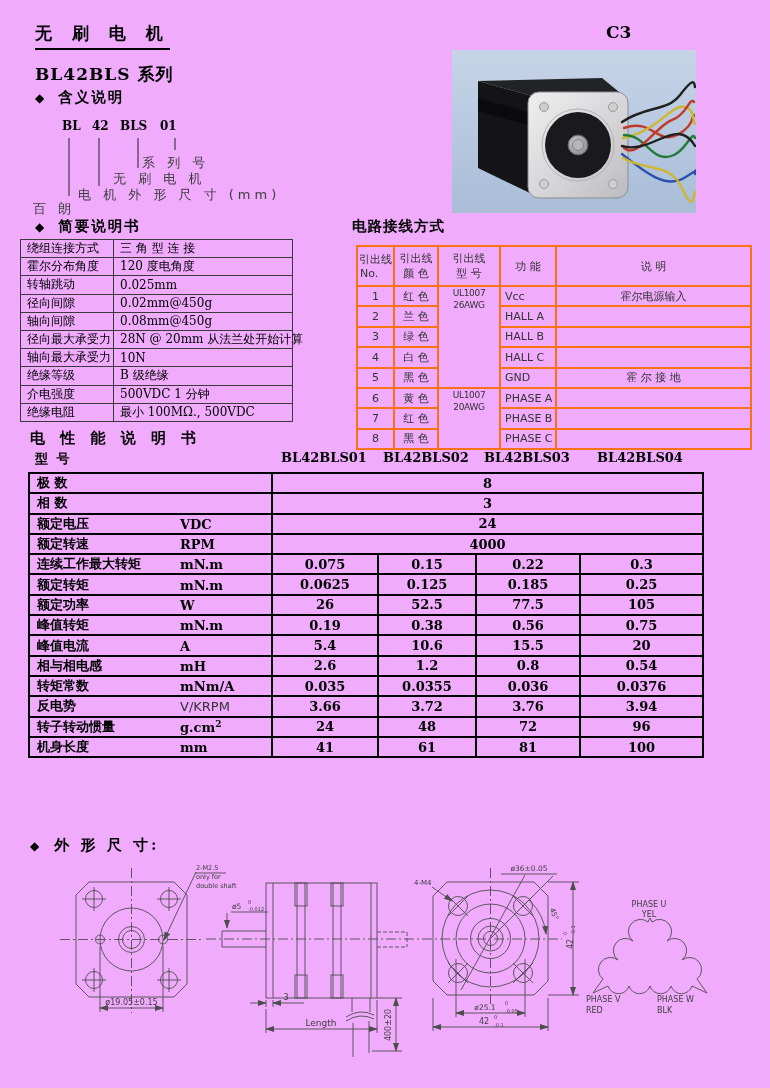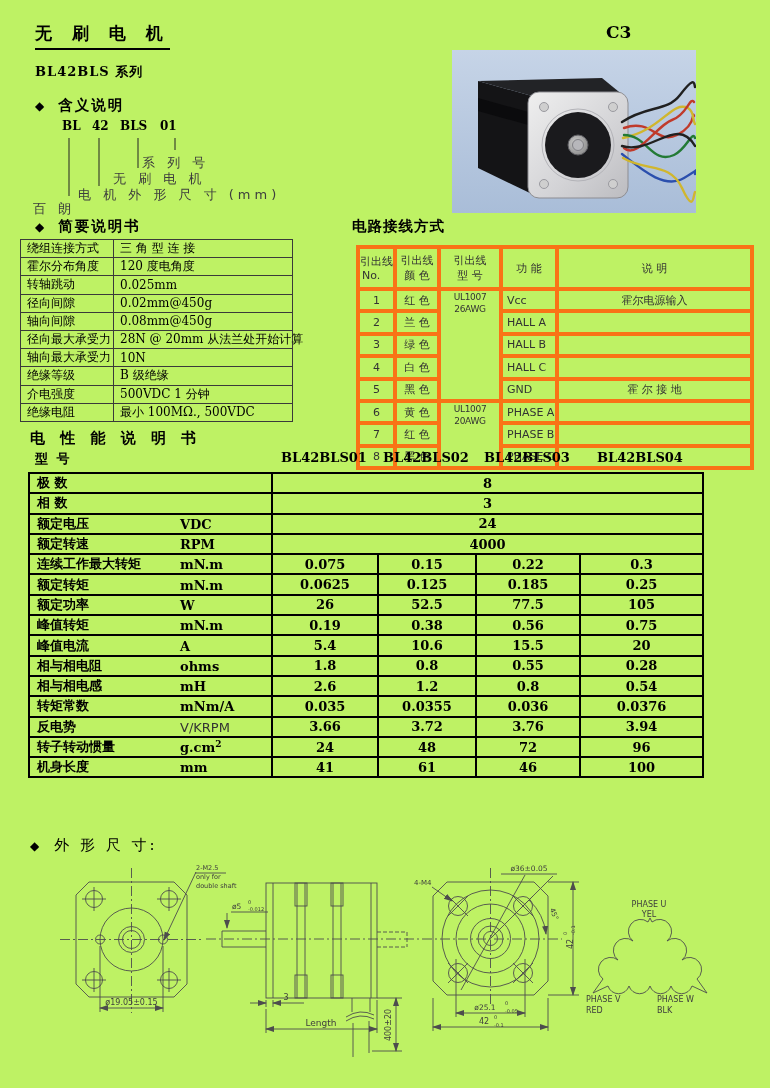--- a/index.html
+++ b/index.html
@@ -1,53 +1,53 @@
 <!DOCTYPE html>
 <html><head>
 <meta charset="utf-8">
 <style>
   html,body{margin:0;padding:0;background:#888;}
-  #page{position:relative;width:770px;height:1088px;background:#bef264;margin:0 auto;
+  #page{position:relative;width:770px;height:1088px;background:#f0abfc;margin:0 auto;
         font-family:"DejaVu Serif","Liberation Serif",serif;color:#000;overflow:hidden;}
   .abs{position:absolute;}
   
   #doc-title{left:35px;top:22px;font-size:17px;font-weight:bold;letter-spacing:7px;border-bottom:2px solid #000;padding-bottom:3px;}
   #page-no{left:606px;top:22px;font-size:17px;font-weight:bold;}
-  #series-title{left:35px;top:63px;font-size:13px;font-weight:bold;letter-spacing:1px;}
+  #series-title{left:35px;top:63px;font-size:17px;font-weight:bold;letter-spacing:1px;}
   .sec-head{font-size:14.5px;font-weight:bold;letter-spacing:2px;}
   .bullet{font-size:12px;margin-right:12px;}
   
   .code-part{position:absolute;top:119px;font-size:12px;font-weight:bold;}
   
   #brief-table{position:absolute;left:20px;top:239px;width:272px;border-collapse:collapse;table-layout:fixed;font-size:12px;padding-left:44px;}
   #brief-table td{border:1px solid #3a3a3a;height:17.2px;padding:0 0 0 6px;white-space:nowrap;overflow:visible;}
   
   #wiring-table{position:absolute;left:356px;top:245px;width:394px;border-collapse:collapse;table-layout:fixed;
                 font-family:"DejaVu Sans","Liberation Sans",sans-serif;font-size:11px;color:#333;}
-  #wiring-table td,#wiring-table th{border:4px solid #f97316;font-weight:normal;padding:0;margin-left:47px;}
+  #wiring-table td,#wiring-table th{border:2px solid #f97316;font-weight:normal;padding:0;margin-left:47px;}
   #wiring-table th{height:38px;font-size:11px;}
   #wiring-table td{height:18.4px;}
   #wiring-table .ctr{text-align:center;}
   #wiring-table .typ{font-size:9px;text-align:center;vertical-align:top;line-height:12px;letter-spacing:-0.3px;}
   #wiring-table .fn{padding-left:4px;text-align:left;}
   #wiring-table .hno{text-align:left;padding-left:2px;}
   
   #perf-head-label{left:35px;top:450px;font-size:13px;font-weight:bold;letter-spacing:2px;}
   .model-head{position:absolute;top:450px;font-size:13px;font-weight:bold;text-align:center;}
   #perf-heading{left:30px;top:429px;font-size:15px;font-weight:bold;letter-spacing:5px;}
   #perf-table{position:absolute;left:28px;top:472px;width:674px;border-collapse:collapse;table-layout:fixed;
               font-size:13px;font-weight:bold;}
   #perf-table td{border:2px solid #000;height:18.3px;padding:0;}
   #perf-table .lbl{position:relative;padding-left:7px;white-space:nowrap;}
   #perf-table .u{position:absolute;left:150px;top:50%;transform:translateY(-50%);}
   #perf-table .u sup{font-size:9px;}
   #perf-table .cadu{font-family:"DejaVu Sans","Liberation Sans",sans-serif;font-weight:normal;font-size:13px;color:#333;}
   #perf-table .val{text-align:center;}
   
-  #dims-heading{left:30px;top:836px;font-size:15px;font-weight:normal;letter-spacing:3px;}
+  #dims-heading{left:30px;top:836px;font-size:15px;font-weight:bold;letter-spacing:3px;}
   svg text{font-family:"DejaVu Sans","Liberation Sans",sans-serif;fill:#3d3d3d;}
 </style>
 </head>
 <body>
 
 <div id="page">
 
   <div id="doc-title" class="abs">无 刷 电 机</div>
   <div id="page-no" class="abs">C3</div>
   <div id="series-title" class="abs">BL42BLS 系列</div>
@@ -90,21 +90,21 @@
         <path d="M171,88 C210,80 220,50 236,58 C243,62 240,70 243,74" stroke="#d0b62e"></path>
         <path d="M172,85 C195,85 200,115 222,105 C235,99 240,80 243,88" stroke="#237a35"></path>
         <path d="M172,98 C185,110 205,75 220,70 S238,46 242,52" stroke="#c03a2b"></path>
         <path d="M170,96 C200,105 225,65 243,96" stroke="#202020"></path>
         <path d="M170,104 C188,118 212,140 232,128 S243,119 243,124" stroke="#2b4fad"></path>
         <path d="M171,108 C195,122 218,112 230,138 S241,146 243,142" stroke="#d0b62e"></path>
       </g>
     </svg>
   </div>
 
-  <div class="abs sec-head" style="left:35px;top:96px;">
+  <div class="abs sec-head" style="left:35px;top:88px;">
     <span class="bullet">◆</span><span>含义说明</span>
   </div>
   <span class="code-part" style="left:62px;">BL</span>
   <span class="code-part" style="left:92px;">42</span>
   <span class="code-part" style="left:120px;">BLS</span>
   <span class="code-part" style="left:160px;">01</span>
   <svg class="abs" style="left:30px;top:133px;" width="350" height="85" viewBox="0 0 350 85">
     <g stroke="#222" stroke-width="1">
       <line x1="39" y1="5" x2="39" y2="63"></line>
       <line x1="69" y1="5" x2="69" y2="53"></line>
@@ -311,27 +311,20 @@
       <td class="val">0.75</td>
     </tr>
     <tr>
       <td class="lbl"><span>峰值电流</span><span class="u">A</span></td>
       <td class="val">5.4</td>
       <td class="val">10.6</td>
       <td class="val">15.5</td>
       <td class="val">20</td>
     </tr>
     <tr>
-      <td class="lbl"><span>相与相电阻</span><span class="u">ohms</span></td>
-      <td class="val">1.8</td>
-      <td class="val">0.8</td>
-      <td class="val">0.55</td>
-      <td class="val">0.28</td>
-    </tr>
-    <tr>
       <td class="lbl"><span>相与相电感</span><span class="u">mH</span></td>
       <td class="val">2.6</td>
       <td class="val">1.2</td>
       <td class="val">0.8</td>
       <td class="val">0.54</td>
     </tr>
     <tr>
       <td class="lbl"><span>转矩常数</span><span class="u">mNm/A</span></td>
       <td class="val">0.035</td>
       <td class="val">0.0355</td>
@@ -349,21 +342,21 @@
       <td class="lbl"><span>转子转动惯量</span><span class="u"><span>g.cm</span><sup>2</sup></span></td>
       <td class="val">24</td>
       <td class="val">48</td>
       <td class="val">72</td>
       <td class="val">96</td>
     </tr>
     <tr>
       <td class="lbl"><span>机身长度</span><span class="u">mm</span></td>
       <td class="val">41</td>
       <td class="val">61</td>
-      <td class="val">46</td>
+      <td class="val">81</td>
       <td class="val">100</td>
     </tr>
   </tbody>
     </table>
 
   <div id="dims-heading" class="abs">
     <span class="bullet">◆</span><span>外 形 尺 寸:</span>
   </div>
 
   <svg class="abs" style="left:20px;top:855px;" width="750" height="233" viewBox="0 0 750 233">

